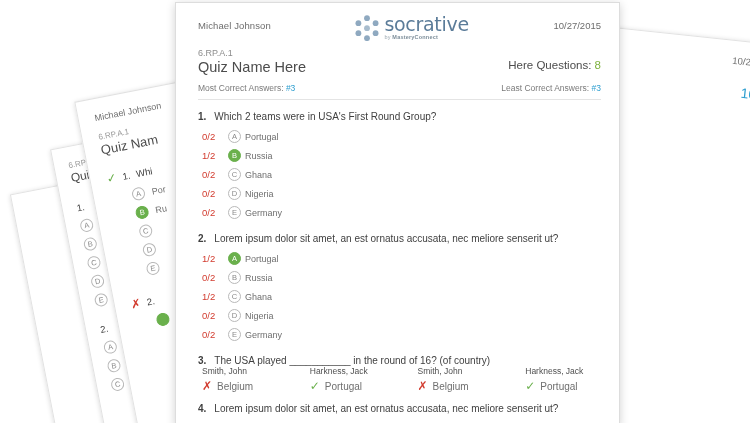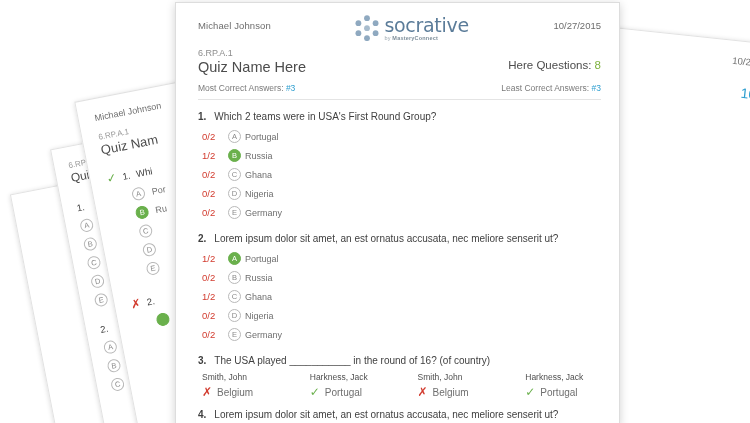--- a/index.html
+++ b/index.html
@@ -98,21 +98,21 @@
     padding-top: 6px;
     letter-spacing: .1px;
   }
   .hdr-date {
     font-size: 9.5px;
     color: #6d6d6d;
     padding-top: 6px;
   }
   .brand {
     display: flex;
-    align-items: flex-end;
+    align-items: flex-start;
     gap: 5px;
     margin-top: 1px;
   }
   .brand-mark {
     width: 24px;
     height: 26px;
     position: relative;
   }
   .brand-text {
     line-height: 1;
@@ -208,21 +208,20 @@
     color: #ffffff;
   }
   .ans-label {
     font-size: 9px;
     color: #6f6f6f;
   }
 
   
   .short-grid {
     display: flex;
-    margin-top: 6px;
     gap: 32px;
     padding-left: 4px;
   }
   .short-col { width: 78px; }
   .short-student {
     font-size: 8.5px;
     color: #4f4f4f;
     white-space: nowrap;
   }
   .short-ans {

